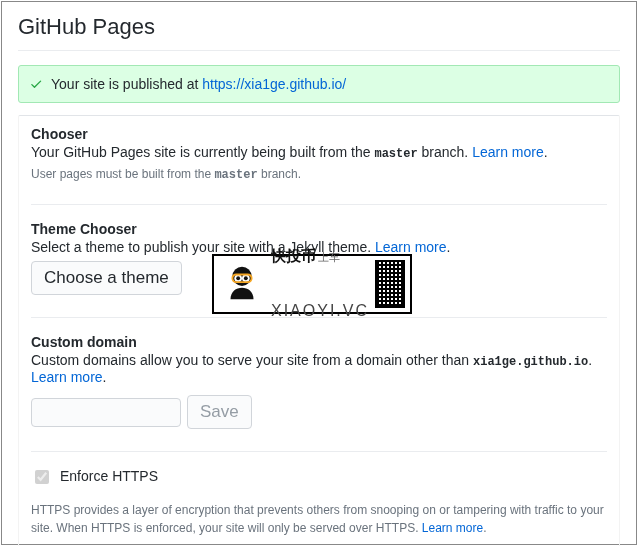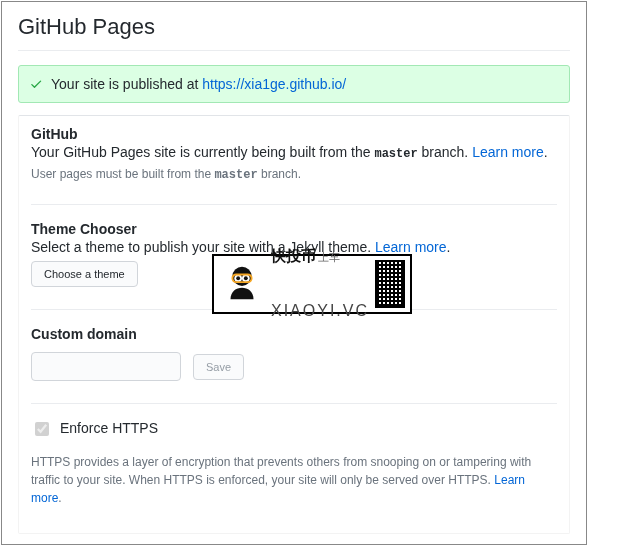--- a/index.html
+++ b/index.html
@@ -6,21 +6,21 @@
   body {
     margin: 0;
     font-family: -apple-system, BlinkMacSystemFont, "Segoe UI", Helvetica, Arial, sans-serif;
     color: #24292e;
     background: #fff;
     width: 640px;
   }
   .panel {
     border: 1px solid #888;
     margin: 1px;
-    width: 586px;
+    width: 636px;
     height: 544px;
     padding: 0 16px 12px 16px;
     position: relative;
   }
   .title {
     font-size: 22px;
     font-weight: 400;
     margin: 12px 0 10px 0;
   }
   .hr-top {
@@ -52,39 +52,39 @@
     padding: 10px 12px 14px 12px;
   }
   .section + .section { border-top: 1px solid #eaecef; margin-top: 22px; padding-top: 16px; }
   .sec-head { font-weight: 600; font-size: 14px; margin-bottom: 2px; }
   .sec-desc { font-size: 14px; margin: 0 0 6px 0; }
   .hint { color: #6a737d; font-size: 12px; margin: 6px 0 0 0; }
   code.mono, span.mono { font-family: SFMono-Regular, Consolas, "Liberation Mono", Menlo, monospace; font-size: 12px; background: transparent; font-weight: bold; }
   .btn {
     display: inline-block;
     padding: 6px 12px;
-    font-size: 11px;
+    font-size: 17px;
     background: #fafbfc;
     border: 1px solid #d1d5da;
     border-radius: 4px;
     cursor: pointer;
     color: #24292e;
   }
   .btn[disabled] { color: #959da5; cursor: default; background:#fafbfc; }
   .txtfield {
     width: 150px;
     padding: 6px 8px;
     font-size: 13px;
     border: 1px solid #d1d5da;
     border-radius: 4px;
     background: #fafbfc;
     margin-right: 6px;
     vertical-align: middle;
   }
-  .row-inline { display:flex; align-items:center; gap:6px; margin-top:10px; }
+  .row-inline { display:flex; align-items:center; margin-top:10px; }
   .chkrow { display:flex; align-items:flex-start; gap:8px; }
   .chk { width:14px; height:14px; margin-top:2px; }
   .chk-labelwrap { font-size:14px; }
   .chk-label { font-weight:400; }
   .chk-sub { color:#6a737d; font-size:12px; display:inline; }
   .https-desc { color:#6a737d; font-size:12px; margin-top:14px; line-height:1.5; }
   
   .wm {
     position:absolute;
     left:210px; top:252px;
@@ -131,39 +131,42 @@
         <path fill="#28a745" d="M13.78 4.22a.75.75 0 010 1.06l-7 7a.75.75 0 01-1.06 0l-3-3a.75.75 0 111.06-1.06L6.25 10.69l6.47-6.47a.75.75 0 011.06 0z"></path>
       </svg>
     <span>
       <span>Your site is published at </span><a href="#" class="link">https://xia1ge.github.io/</a>
     </span>
   </div>
 
   <div class="card">
 
     <div class="section">
-      <div class="sec-head">GitHub</div>
+      <div class="sec-head">Chooser</div>
       <p class="sec-desc">
         <span>Your GitHub Pages site is currently being built from the </span><span class="mono">master</span><span> branch. </span><a href="#" class="link">Learn more</a><span>.</span>
       </p>
       <p class="hint">
         <span>User pages must be built from the </span><span class="mono">master</span><span> branch.</span>
       </p>
     </div>
 
     <div class="section">
       <div class="sec-head">Theme Chooser</div>
       <p class="sec-desc">
         <span>Select a theme to publish your site with a Jekyll theme. </span><a href="#" class="link">Learn more</a><span>.</span>
       </p>
       <button class="btn">Choose a theme</button>
     </div>
 
     <div class="section">
       <div class="sec-head">Custom domain</div>
+      <p class="sec-desc">
+        <span>Custom domains allow you to serve your site from a domain other than </span><span class="mono">xia1ge.github.io</span><span>. </span><a href="#" class="link">Learn more</a><span>.</span>
+      </p>
       <div class="row-inline">
         <input type="text" class="txtfield" value="" style="">
         <button class="btn" disabled="">Save</button>
       </div>
     </div>
 
     <div class="section">
       <div class="chkrow">
         <input type="checkbox" class="chk" checked="" disabled="" style="">
         <div class="chk-labelwrap">

